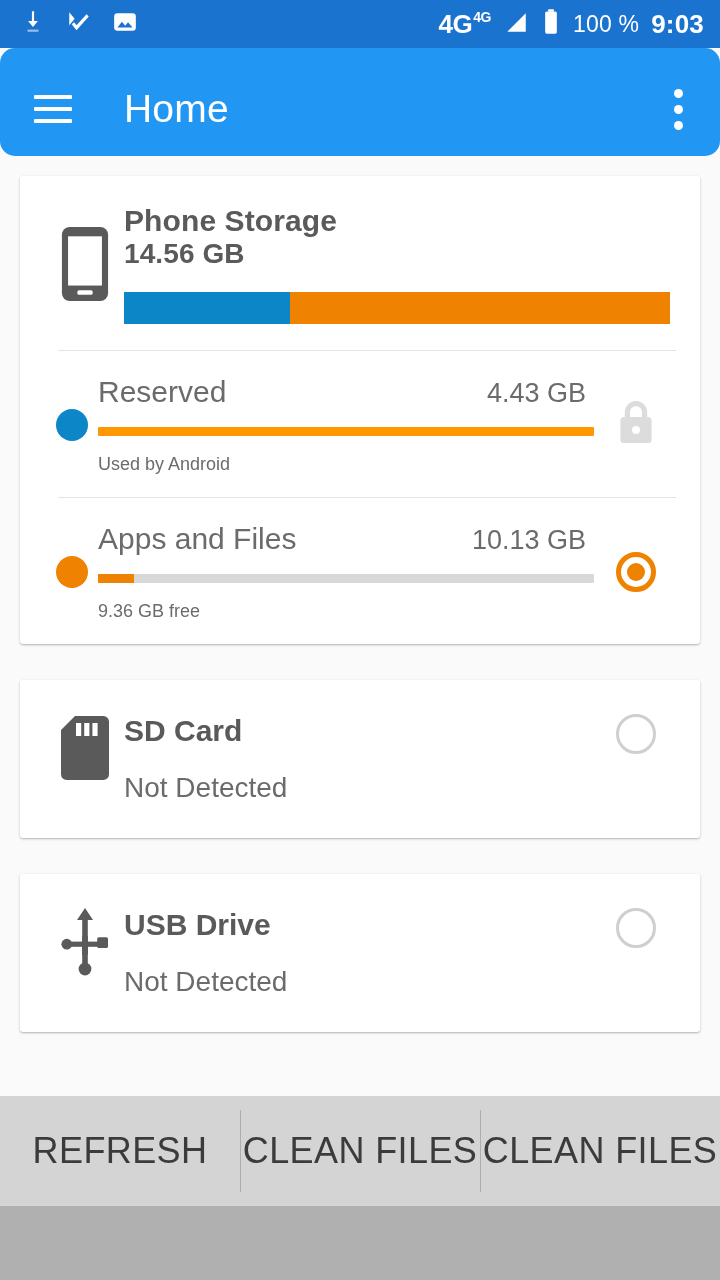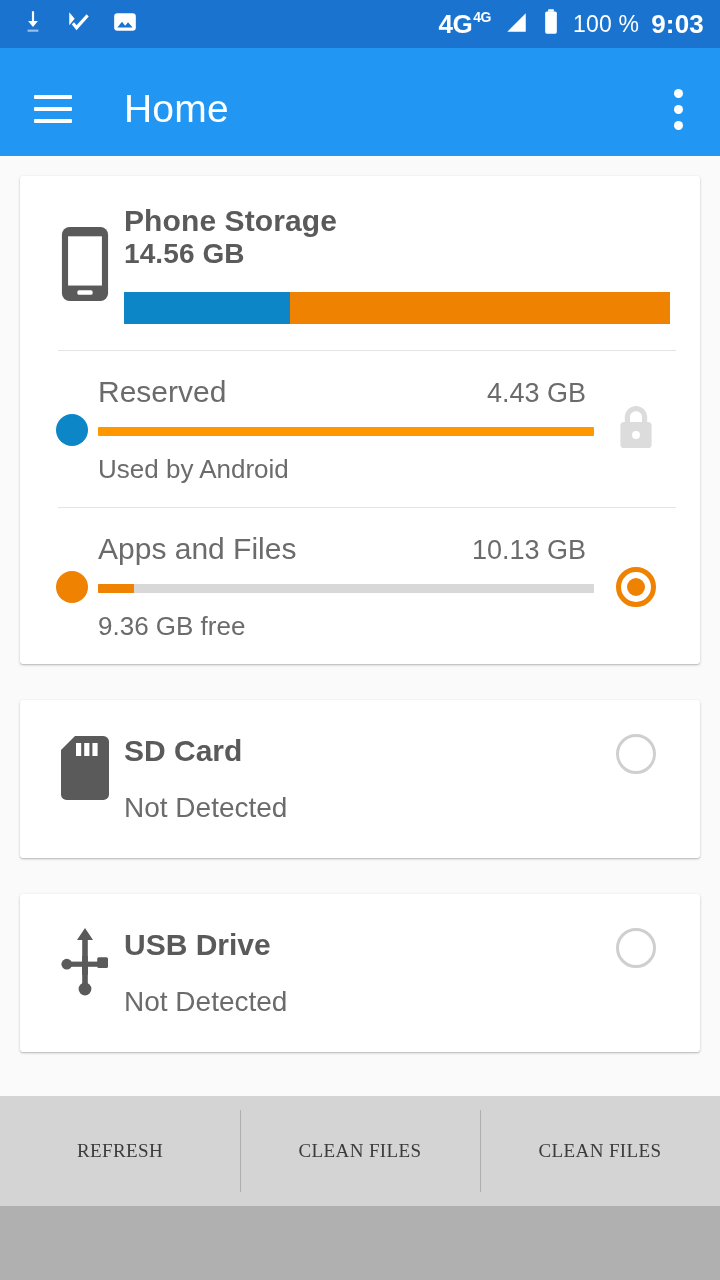--- a/index.html
+++ b/index.html
@@ -64,20 +64,21 @@
     letter-spacing: 0.2px;
   }
 
   
   .app-bar {
     height: 108px;
     background: #2196f3;
     display: flex;
     align-items: center;
     padding: 14px 22px 0 34px;
+    border-radius: 15px;
   }
   .hamburger {
     width: 38px;
     height: 28px;
     display: flex;
     flex-direction: column;
     justify-content: space-between;
     cursor: pointer;
     flex: none;
   }
@@ -223,21 +224,21 @@
     height: 9px;
     background: #d8d8d8;
     width: 100%;
     border-radius: 1px;
     overflow: hidden;
   }
   .thin-track.no-track { background: transparent; }
   .thin-fill { height: 100%; }
   .sub-note {
     margin-top: 18px;
-    font-size: 26px;
+    font-size: 18px;
     color: #6b6b6b;
   }
   .trail-col {
     width: 84px;
     flex: none;
     display: flex;
     align-items: center;
     justify-content: center;
   }
 
@@ -299,26 +300,25 @@
     height: 110px;
     background: #d4d4d4;
     display: flex;
     align-items: stretch;
   }
   .bar-btn {
     flex: 1;
     display: flex;
     align-items: center;
     justify-content: center;
-    font-size: 19px;
+    font-size: 36px;
     color: #3b3b3b;
     letter-spacing: 0.4px;
     cursor: pointer;
     position: relative;
-    font-family: Liberation Serif, serif;
   }
   .bar-btn + .bar-btn::before {
     content: "";
     position: absolute;
     left: 0;
     top: 14px;
     bottom: 14px;
     width: 1px;
     background: #aeaeae;
   }

